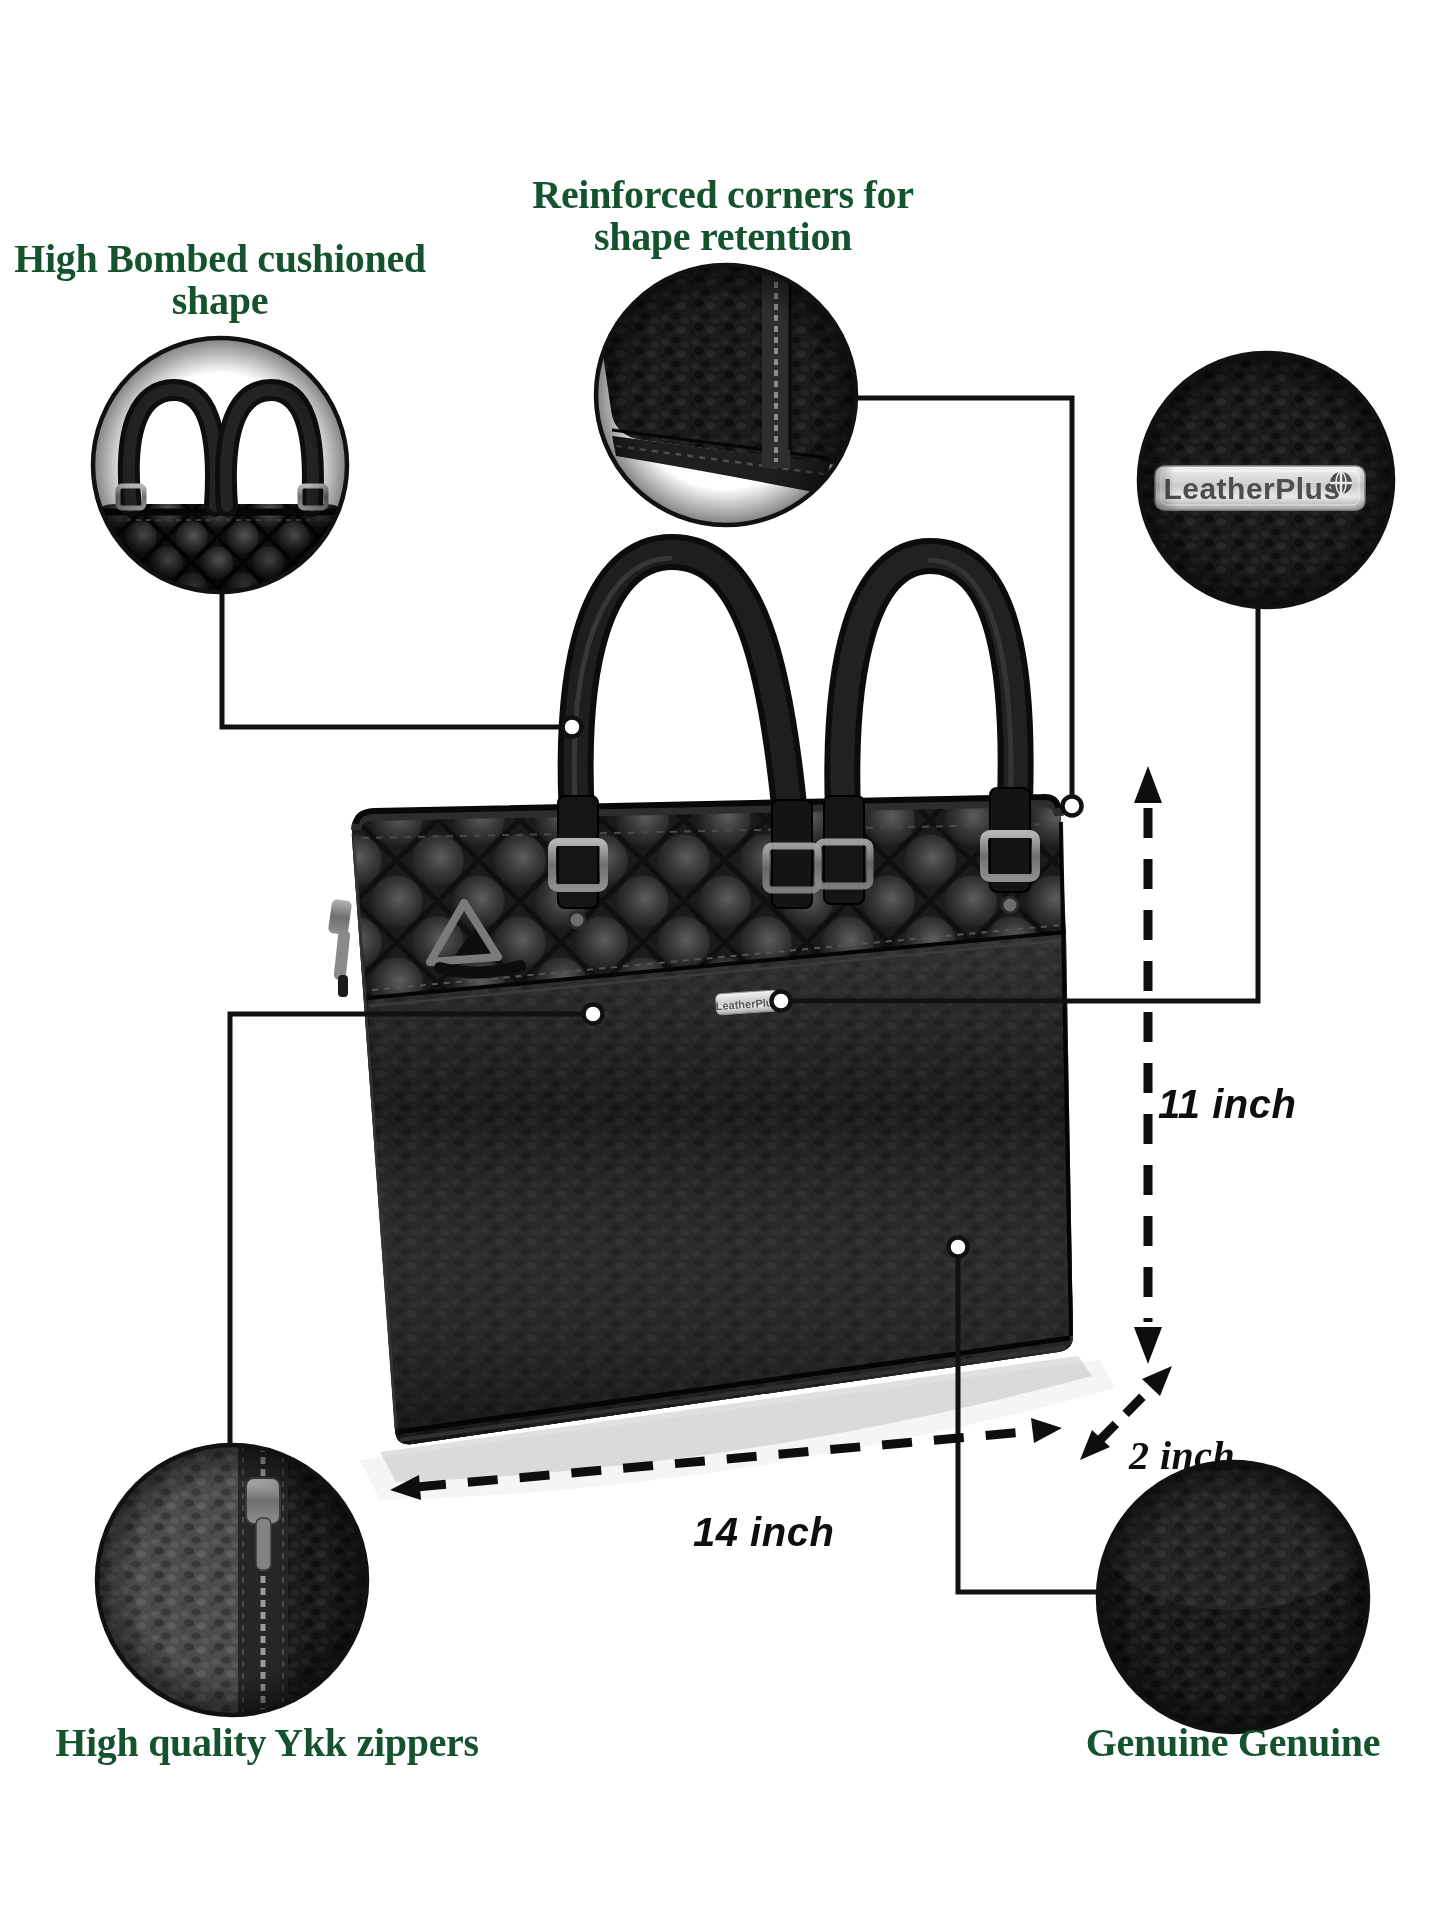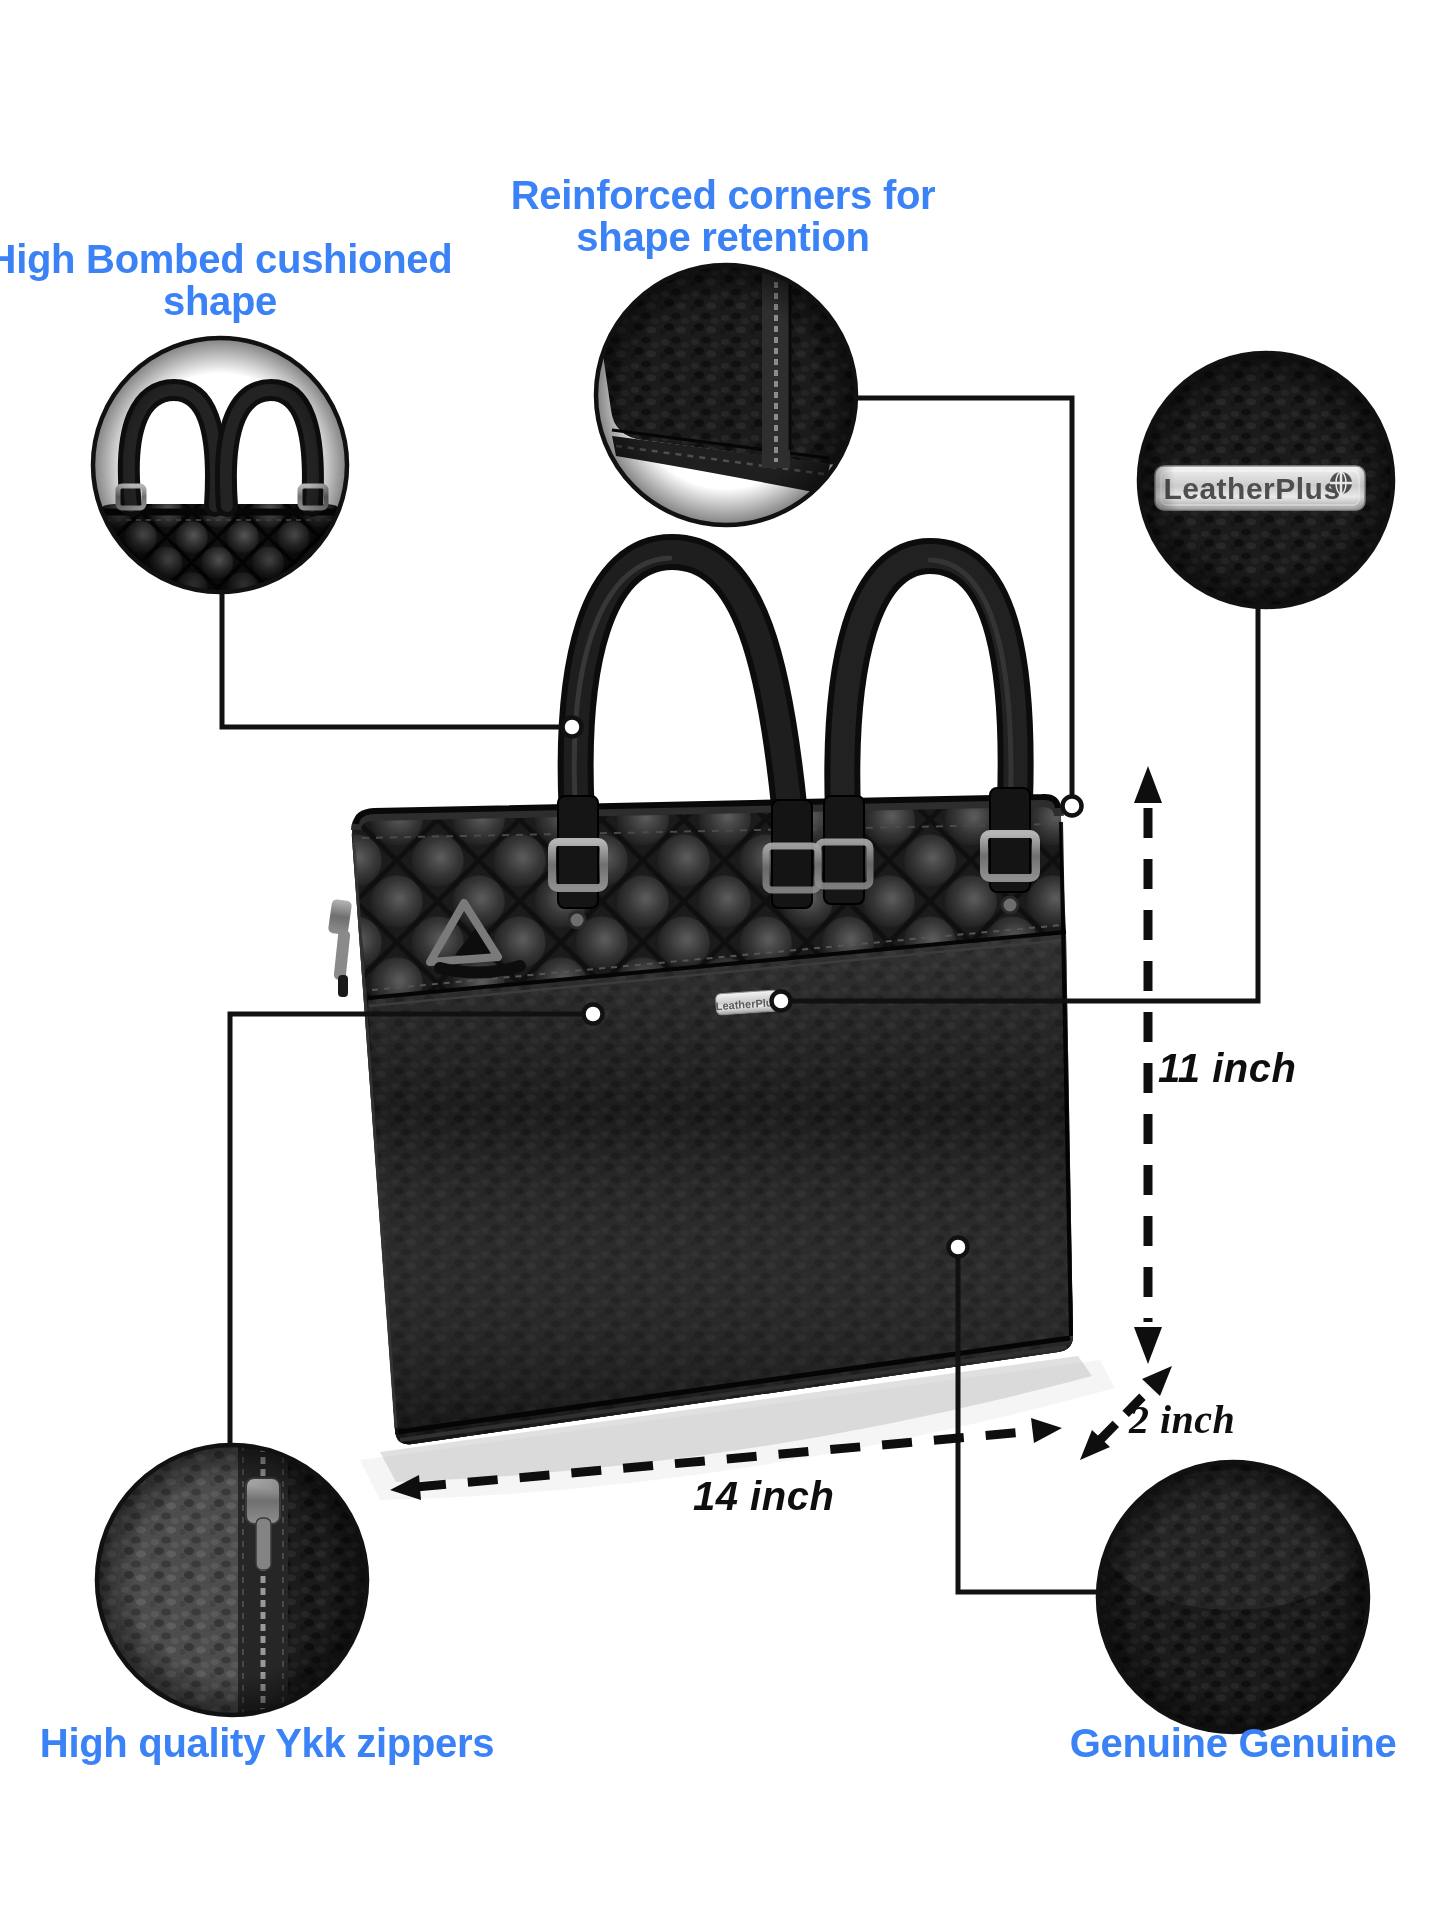--- a/index.html
+++ b/index.html
@@ -1,23 +1,23 @@
 <!DOCTYPE html>
 <html><head>
 <meta charset="utf-8">
 <style>
   html,body{margin:0;padding:0;background:#ffffff;}
   .stage{position:relative;width:1445px;height:1927px;background:#ffffff;overflow:hidden;
          font-family:"Liberation Serif", serif;}
   .stage svg{position:absolute;left:0;top:0;}
   .callout-label{position:absolute;transform:translateX(-50%);text-align:center;
-    font-family:Liberation Sans, sans-serif;font-weight:700;font-size:40px;line-height:42px;
-    color:#3b82f6;letter-spacing:-0.3px;white-space:nowrap;}
+    font-family:Liberation Serif, serif;font-weight:700;font-size:40px;line-height:42px;
+    color:#14532d;letter-spacing:-0.3px;white-space:nowrap;}
   .dim-label{position:absolute;font-family:"Liberation Sans", sans-serif;font-weight:700;
-    font-style:italic;font-size:40px;color:#0e0e0e;white-space:nowrap;letter-spacing:0.5px;}
+    font-style:italic;font-size:40px;color:#0e0e0e;white-space:nowrap;letter-spacing:0.5px;margin-top:36px;}
 </style>
 </head>
 <body>
 
 <div class="stage">
 
 <svg width="1445" height="1927" viewBox="0 0 1445 1927">
   <defs>
 
     <pattern id="pb" patternUnits="userSpaceOnUse" width="30" height="24">

